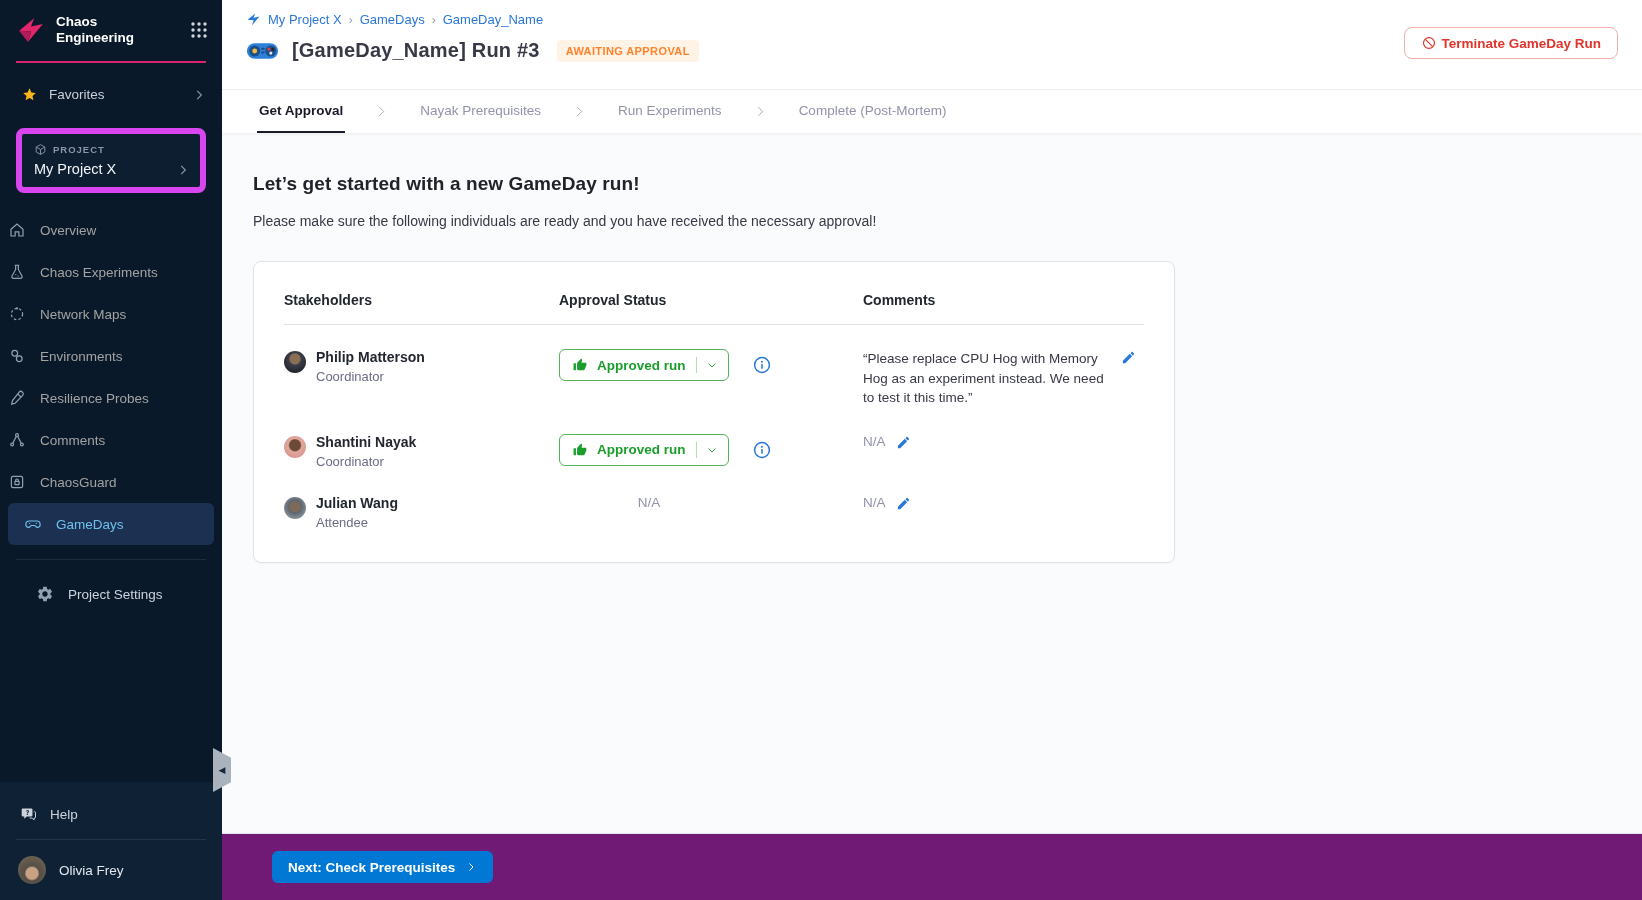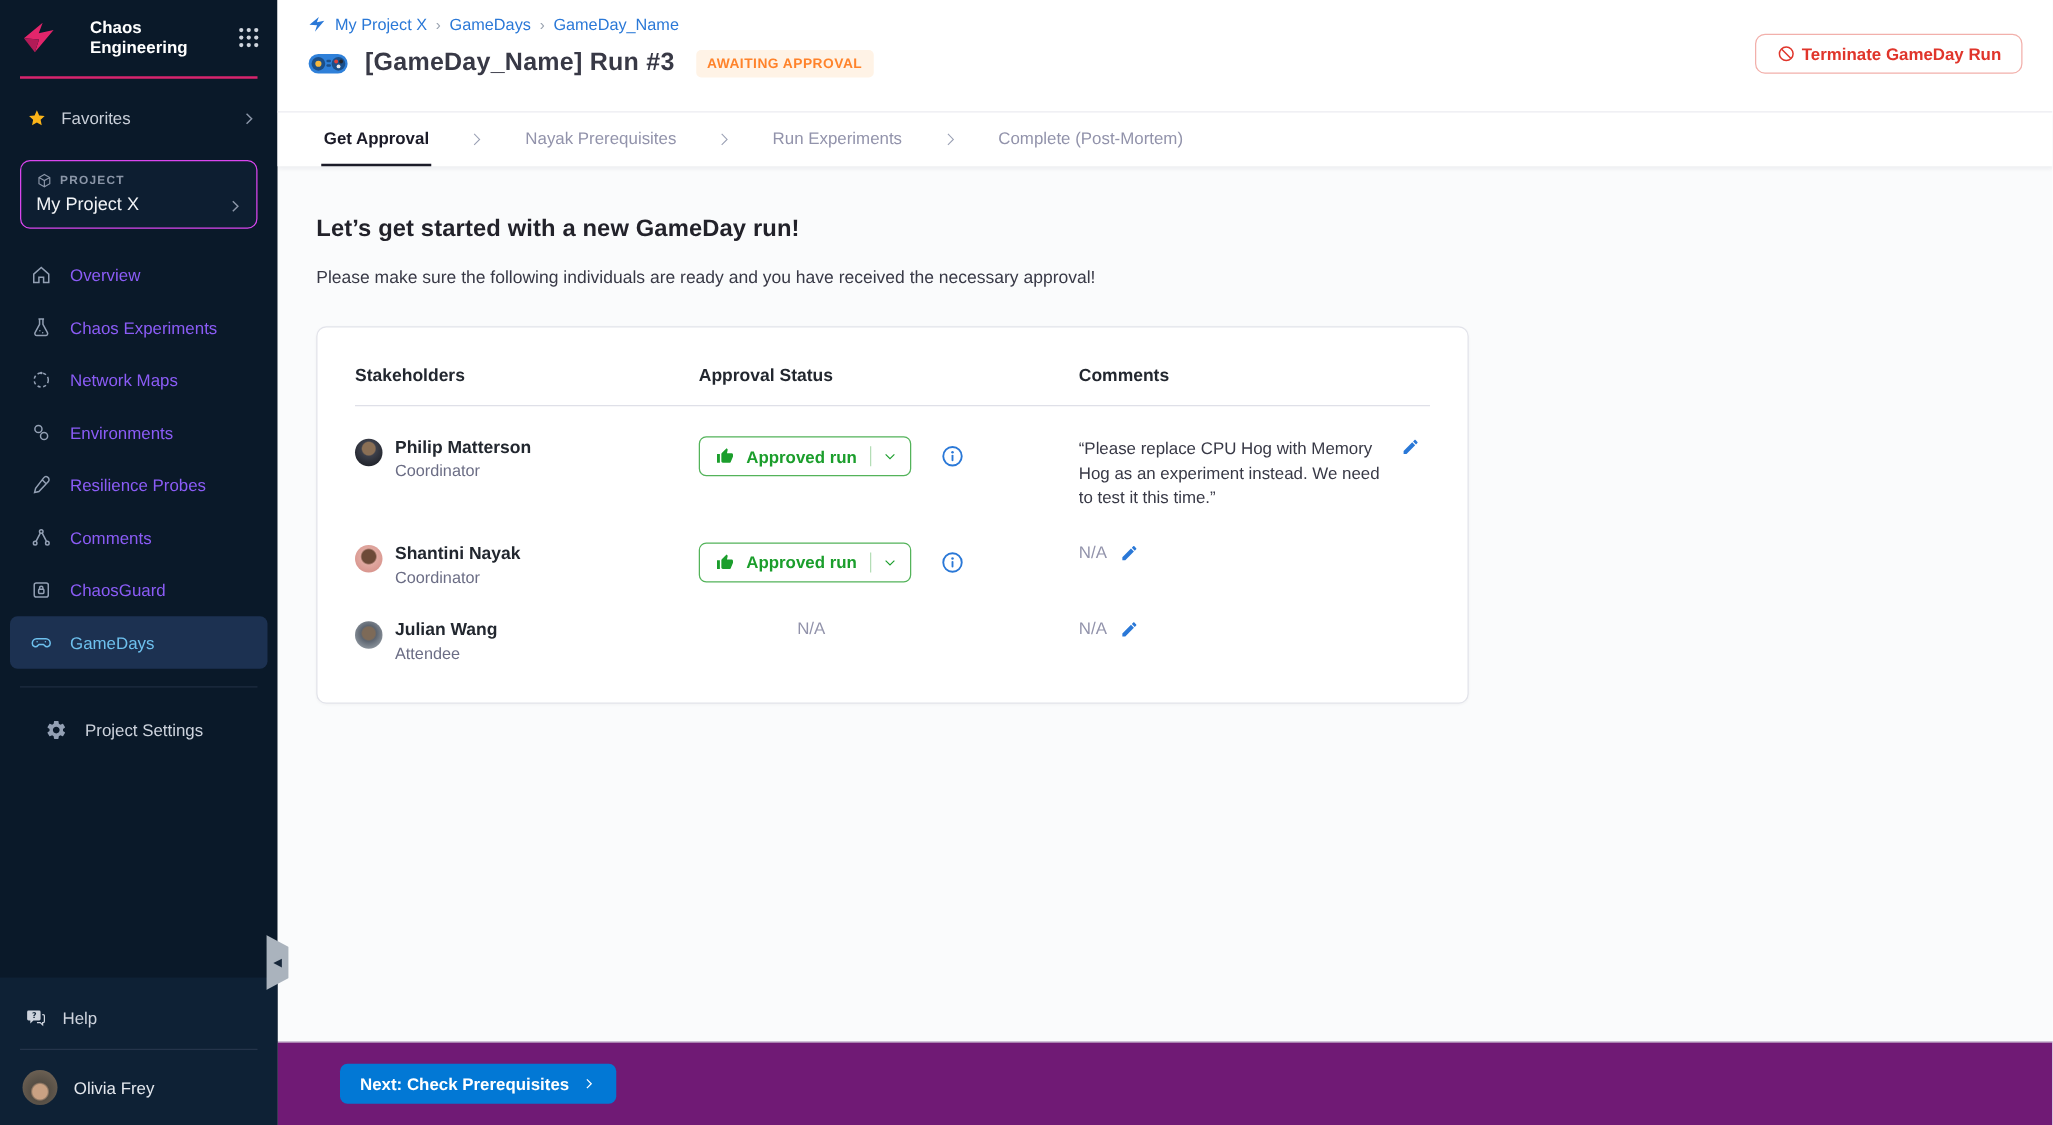--- a/index.html
+++ b/index.html
@@ -16,48 +16,48 @@
   .sidebar {
     position: relative;
     width: 222px; height: 100%;
     background: #0a1929;
     display: flex; flex-direction: column;
     flex-shrink: 0;
     color: #cdd3dd;
   }
   .brand-row { display: flex; align-items: center; padding: 14px 14px 12px 16px; }
   .brand-logo { width: 30px; height: 30px; flex-shrink: 0; }
-  .brand-text { margin-left: 26px; font-size: 13.5px; font-weight: bold; color: #fff; line-height: 1.15; flex: 1; }
+  .brand-text { margin-left: 10px; font-size: 13.5px; font-weight: bold; color: #fff; line-height: 1.15; flex: 1; }
   .brand-text span { display: block; }
   .grid-icon { width: 18px; height: 18px; cursor: pointer; }
   .brand-underline { height: 2px; background: #d9246d; margin: 4px 16px 0 16px; }
 
   .fav-row { display: flex; align-items: center; padding: 24px 16px 0 22px; cursor: pointer; }
   .fav-row .star { width: 15px; height: 15px; }
   .fav-row .lbl { margin-left: 12px; font-size: 13.5px; color: #c9cfd9; flex: 1; }
   .chev { width: 14px; height: 14px; stroke: #8b96a8; }
 
   .project-card {
     margin: 26px 16px 0 16px;
-    border: 1px solid #d946ef; border-radius: 8px;
+    border: 6px solid #d946ef; border-radius: 8px;
     padding: 9px 10px 10px 12px;
     display: flex; align-items: flex-end; cursor: pointer;
     background: #0d1e31;
   }
   .project-info { flex: 1; }
   .project-label-row { display: flex; align-items: center; gap: 6px; }
   .project-label { font-size: 9.5px; letter-spacing: 1px; color: #8b96a8; font-weight: bold; }
   .cube-icon { width: 13px; height: 13px; stroke: #8b96a8; }
   .project-name { margin-top: 5px; font-size: 14.5px; color: #f2f4f7; }
 
   nav.side-nav { margin-top: 16px; }
   .nav-item {
     display: flex; align-items: center;
-    height: 42px; padding-left: 24px; margin: 0 0;
-    font-size: 13.5px; color: #8b5cf6; cursor: pointer;
+    height: 42px; padding-left: 8px; margin: 0 0;
+    font-size: 13.5px; color: #a3a3a3; cursor: pointer;
   }
   .nav-item svg { width: 18px; height: 18px; stroke: #93a0b4; fill: none; stroke-width: 1.6; flex-shrink: 0; }
   .nav-item .lbl { margin-left: 14px; }
   .nav-item.selected {
     margin: 0 8px; padding-left: 16px; border-radius: 6px;
     background: #1c3151; color: #6ec1ee; height: 42px;
   }
   .nav-item.selected svg { stroke: #6ec1ee; }
   .nav-divider { height: 1px; background: #1e2c40; margin: 14px 16px; }
   .settings-item { display: flex; align-items: center; padding-left: 36px; height: 40px; font-size: 13.5px; color: #cdd3dd; cursor: pointer; }

